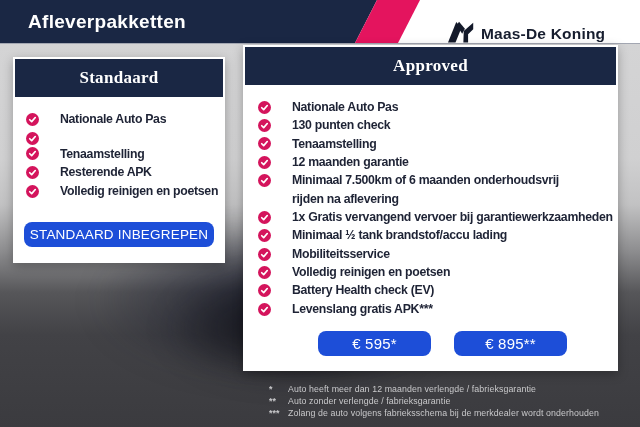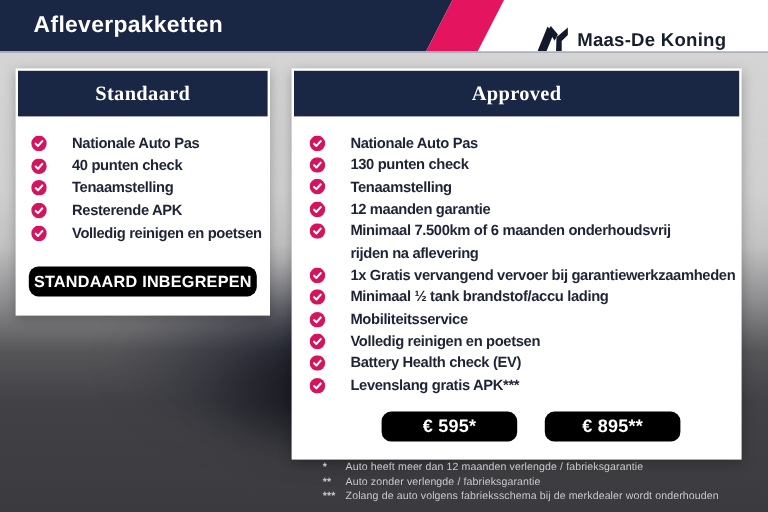--- a/index.html
+++ b/index.html
@@ -48,21 +48,21 @@
     display:flex; align-items:flex-end; gap:7px;
   }
   .brand svg { display:block; }
   .brand .brand-name { color:#161d2e; font-size:15.5px; font-weight:700; letter-spacing:.2px; }
   
   .card {
     position:absolute; background:#fff; padding:2px;
     box-shadow:0 3px 10px rgba(0,0,0,.28);
   }
   .card-std { left:13px; top:57px; width:212px; height:206px; }
-  .card-app { left:243px; top:57px; width:375px; height:326px; }
+  .card-app { left:243px; top:45px; width:375px; height:326px; }
   .card-head {
     height:38px; background:#1a2744; display:flex; align-items:center; justify-content:center;
   }
   .card-head span { color:#fff; font-size:17px; font-weight:700; letter-spacing:.3px;font-family:Liberation Serif, serif; }
   ul.checklist { list-style:none; margin-top:13px; }
   .card-std ul.checklist { padding-left:11px; }
   .card-app ul.checklist { padding-left:13px; }
   ul.checklist li {
     display:flex; align-items:flex-start; gap:21px;
   }
@@ -70,21 +70,21 @@
   .card-app ul.checklist li { line-height:18.35px; }
   .chk { flex:0 0 13px; width:13px; height:13px; margin-top:2.8px; }
   .chk svg { display:block; width:13px; height:13px; }
   .itx {
     color:#1e2335; font-size:12.3px; font-weight:700; letter-spacing:-.3px;
     white-space:nowrap;
   }
   .itx .l2 { display:block; white-space:nowrap; }
   
   .pill {
-    background:#000000; color:#fff; font-weight:700;
+    background:#1d4ed8; color:#fff; font-weight:400;
     display:flex; align-items:center; justify-content:center;
     border-radius:8px; border:none; cursor:pointer;
     font-family:"Liberation Sans","DejaVu Sans",sans-serif;
   }
   .badge-std {
     position:absolute; left:11px; top:165px; width:190px; height:25px;
     font-size:13.5px; letter-spacing:.2px;
   }
   .price-row {
     position:absolute; left:0; top:286px; width:100%;
@@ -136,21 +136,20 @@
           </span>
         <span class="itx">Nationale Auto Pas</span>
       </li>
       <li>
         <span class="chk">
             <svg viewBox="0 0 16 16">
               <circle cx="8" cy="8" r="8" fill="#d4145c"></circle>
               <path d="M4.6 8.3 L7 10.6 L11.4 5.6" stroke="#fff" stroke-width="2.1" fill="none" stroke-linecap="round" stroke-linejoin="round"></path>
             </svg>
           </span>
-        <span class="itx">40 punten check</span>
       </li>
       <li>
         <span class="chk">
             <svg viewBox="0 0 16 16">
               <circle cx="8" cy="8" r="8" fill="#d4145c"></circle>
               <path d="M4.6 8.3 L7 10.6 L11.4 5.6" stroke="#fff" stroke-width="2.1" fill="none" stroke-linecap="round" stroke-linejoin="round"></path>
             </svg>
           </span>
         <span class="itx">Tenaamstelling</span>
       </li>

